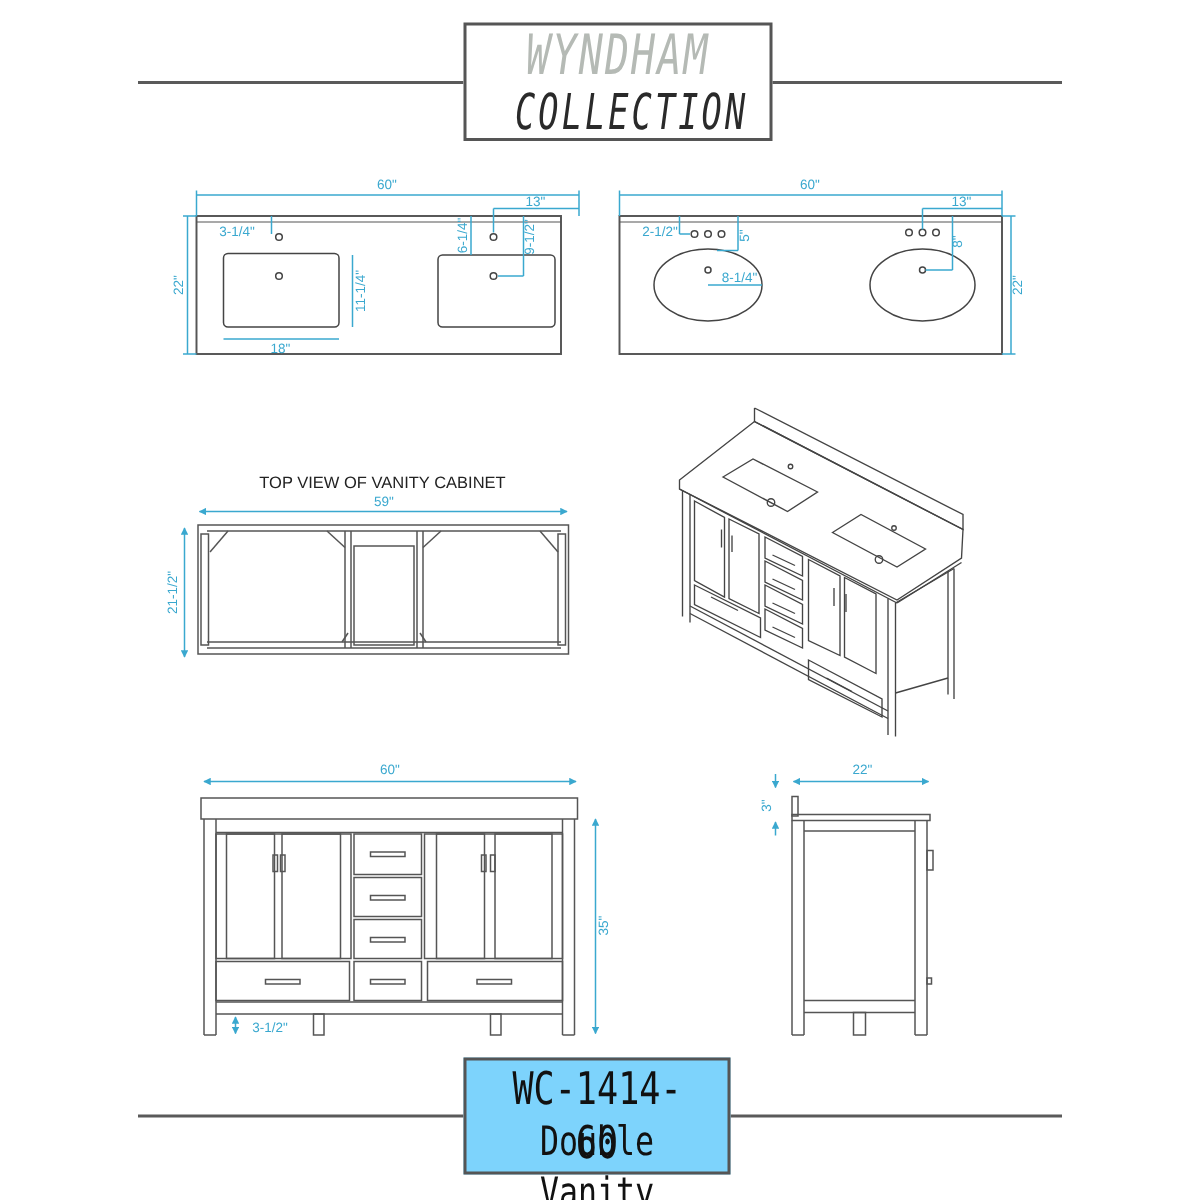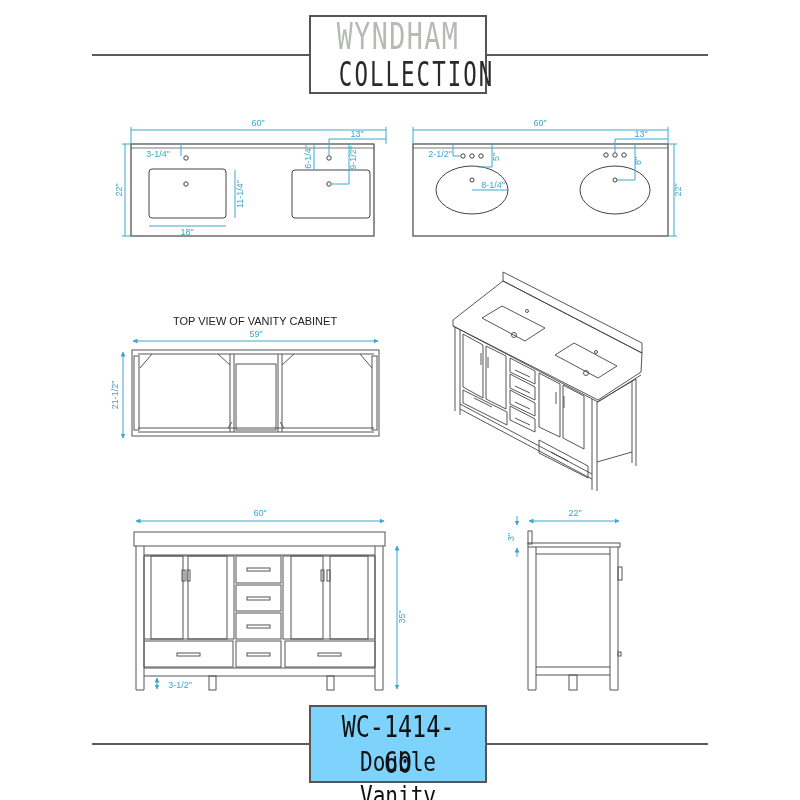--- a/index.html
+++ b/index.html
@@ -1,18 +1,18 @@
 <!DOCTYPE html>
 <html><head>
 <meta charset="utf-8">
 <style>
   html, body { margin:0; padding:0; background:#ffffff; }
   body { width:800px; height:800px; position:relative; overflow:hidden; font-family:"Liberation Sans", sans-serif; }
   .hline { position:absolute; height:2px; background:#5a5a5a; }
-  .logo-box { position:absolute; left:309px; top:15px; width:178px; height:79px; border:2px solid #555; background:#fff; box-sizing:border-box; }
+  .logo-box { position:absolute; left:309px; top:15px; width:206px; height:79px; border:2px solid #555; background:#fff; box-sizing:border-box;font-style:italic; }
   .logo-top { position:absolute; left:0; right:0; top:1px; text-align:center; font-family:"DejaVu Sans Mono", monospace; font-size:37px; letter-spacing:2px; color:#b5bab5; transform:scaleX(0.72); transform-origin:center; line-height:38px; }
   .logo-bottom { position:absolute; left:0; right:0; top:40px; text-align:center; font-family:"DejaVu Sans Mono", monospace; font-size:33px; letter-spacing:3px; color:#2a2a2a; transform:scaleX(0.68); transform-origin:center; line-height:36px; }
   .model-box { position:absolute; left:309px; top:705px; width:178px; height:78px; border:2px solid #555; background:#7dd3fc; box-sizing:border-box; }
   .model-code { position:absolute; left:0; right:0; top:2px; text-align:center; font-family:"DejaVu Sans Mono", monospace; font-size:30px; color:#111; transform:scaleX(0.78); line-height:36px; }
   .model-name { position:absolute; left:0; right:0; top:38px; text-align:center; font-family:"DejaVu Sans Mono", monospace; font-size:27px; color:#111; transform:scaleX(0.78); line-height:34px; }
   svg { position:absolute; left:0; top:0; }
   .dimtext { font-family:"Liberation Sans", sans-serif; font-size:9px; fill:#3aa8cf; }
   .title-text { font-family:"Liberation Sans", sans-serif; font-size:11px; fill:#222; }
 </style>
 </head>

